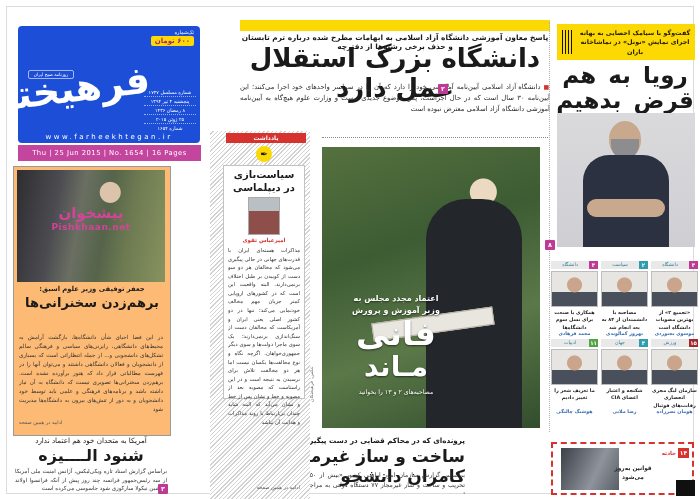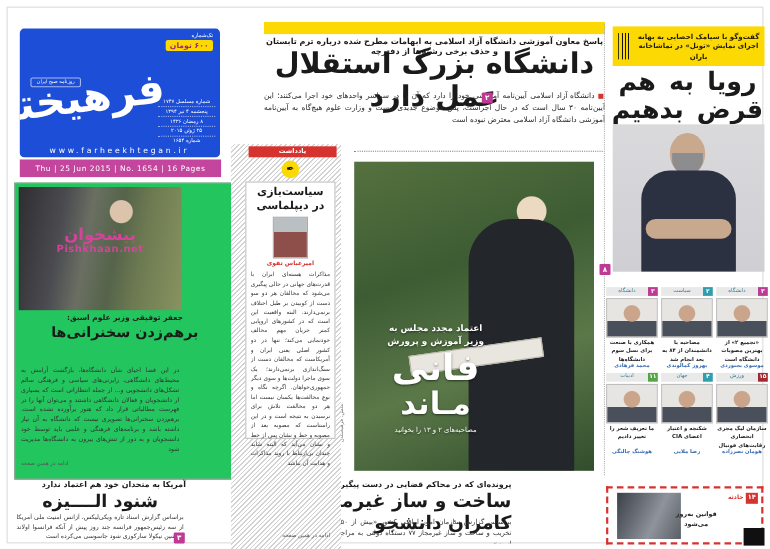--- a/index.html
+++ b/index.html
@@ -15,35 +15,35 @@
         transform:rotate(-7deg);text-align:center;line-height:86px;letter-spacing:-2px;}
   .tagline{left:10px;top:44px;width:44px;color:#fff;font-size:4.5px;border:1px solid rgba(255,255,255,.6);
            text-align:center;padding:1px 0;border-radius:2px;}
   .issue-stack{right:4px;top:62px;width:52px;color:#fff;font-size:4.8px;text-align:center;}
   .issue-stack div{border-top:1px dotted rgba(255,255,255,.55);padding:1.5px 0;}
   .issue-stack div:first-child{border-top:none;}
   .site-row{left:0;bottom:2px;width:100%;color:#fff;font-size:7px;letter-spacing:2.5px;text-align:center;direction:ltr;}
   .datebar{left:18px;top:145px;width:183px;height:16px;background:#c4459d;color:#fff;font-size:6.8px;
            line-height:16px;text-align:center;direction:ltr;letter-spacing:.5px;}
   
-  .left-box{left:13px;top:166px;width:156px;height:268px;border:1px solid #9a9a9a;background:#22c55e;padding-left:43px;}
+  .left-box{left:13px;top:166px;width:156px;height:268px;border:1px solid #9a9a9a;background:#fdba74;}
   .towfighi{left:3px;top:3px;width:148px;height:112px;
     background:
       radial-gradient(circle at 63% 20%, #dcc4ac 0 10px, rgba(0,0,0,0) 11px),
       linear-gradient(100deg,#2e2e31 0%,#4a4a50 26%,#6a6f62 42%,#55644a 58%,#6e7b52 74%,#87935f 100%);}
   .wm{left:0;top:34px;width:100%;text-align:center;color:rgba(222,64,160,.92);font-weight:bold;}
   .wm .fa{font-size:15px;display:block;}
   .wm .en{font-size:9px;display:block;letter-spacing:.5px;}
   .lcap{left:0;top:118px;width:100%;text-align:center;font-size:6.8px;font-weight:bold;color:#222;}
   .lh1{left:0;top:128px;width:100%;text-align:center;font-size:13px;font-weight:bold;}
   .lh2{left:0;top:145px;width:100%;text-align:center;font-size:13px;font-weight:bold;}
   .lbody{left:5px;top:166px;width:144px;height:84px;font-size:5.6px;line-height:1.6;text-align:justify;color:#333;overflow:hidden;}
   .lmore{left:5px;top:252px;font-size:5px;color:#555;}
   .elysee{left:13px;top:436px;width:156px;}
-  .ekick{width:100%;font-size:7.2px;font-weight:bold;}
+  .ekick{width:100%;text-align:center;font-size:7.2px;font-weight:normal;}
   .ehead{width:100%;text-align:center;font-size:16px;font-weight:bold;margin-top:1px;letter-spacing:1px;}
   .ebody{margin-top:2px;padding:0 2px;font-size:5.6px;line-height:1.55;text-align:justify;color:#333;height:30px;overflow:hidden;}
   .pagebox{background:#bf3a95;color:#fff;font-size:6.5px;font-weight:bold;text-align:center;
            width:10px;height:10px;line-height:10px;border-radius:1px;}
   .pagebox.red{background:#d6332f;}
   
   .oped{left:210px;top:131px;width:100px;height:368px;
         background:repeating-linear-gradient(135deg,#ffffff 0 2px,#d2d2d2 2px 3px);}
   .oped-bar{left:16px;top:2px;width:80px;height:10px;background:#d6332f;color:#fff;font-size:6px;
             line-height:10px;text-align:center;font-weight:bold;}

